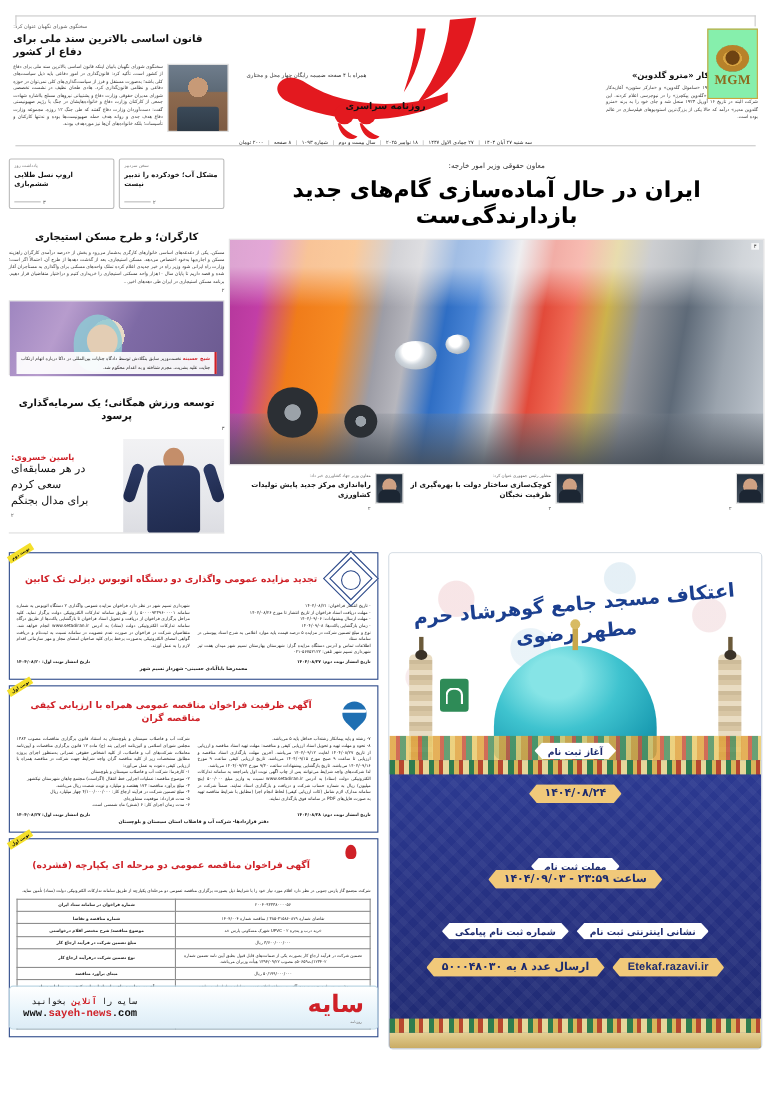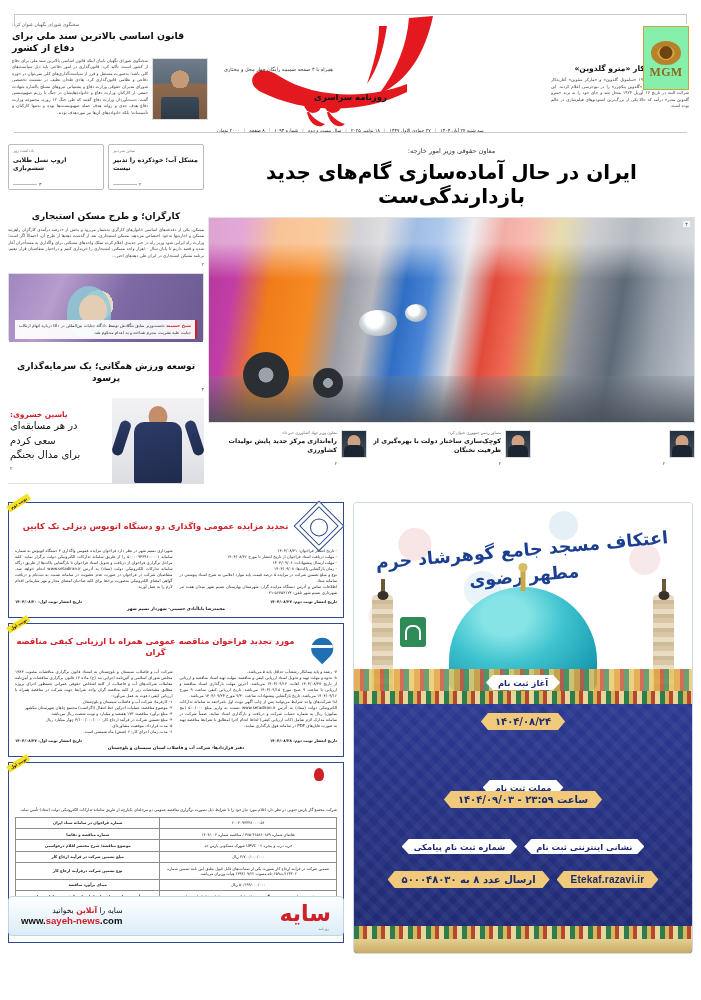--- a/index.html
+++ b/index.html
@@ -258,24 +258,24 @@
           clip-path: polygon(7px 0, calc(100% - 7px) 0, 100% 50%, calc(100% - 7px) 100%, 7px 100%, 0 50%); }
   .pill.lbl { background:#ffffff; color:#1c2a6e; font-size:8.4px; padding:2.5px 12px; }
   .pill.en { font-family:"Liberation Sans", sans-serif; letter-spacing:.2px; }
 
   
   .footer { position:absolute; left:8px; bottom:34px; width:336px; height:40px;
      border:.7px solid #bcd6e4; border-radius:4px;
      background: linear-gradient(to bottom,#ffffff 0%,#eaf5fb 55%,#dcecf6 100%);
      display:flex; align-items:center; justify-content:space-between; padding:0 12px; }
   .footer .txt { text-align:right; }
-  .footer .l1 { font-size:7.6px; color:#111; }
+  .footer .l1 { font-size:7.6px; color:#111;font-family:Liberation Mono, monospace; }
   .footer .l1 b { color:#cf2027; }
   .footer .l2 { font-size:9.6px; font-weight:bold; color:#111;
-                font-family:Liberation Sans, sans-serif; direction:ltr; }
+                font-family:Liberation Mono, monospace; direction:ltr; }
   .footer .l2 .hi { color:#cf2027; }
   .footer .mark { position:relative; width:56px; height:30px; }
   .footer .mark .s { position:absolute; right:0; top:2px; font-size:22px; font-weight:bold;
      color:#cf2027; line-height:1; }
   .footer .mark .sub { position:absolute; right:2px; bottom:0; font-size:3.4px; color:#777; }
 </style>
 </head>
 <body>
 
 <div class="page">
@@ -472,21 +472,21 @@
 
       <div class="ad">
         <div class="ad-flag">نوبت اول</div>
         <div class="ad-head">
           <div class="ad-logo">
             <div class="logo-water">
                 <div class="drop"></div>
                 <div class="wave"></div>
               </div>
           </div>
-          <div class="ad-title">مورد تجدید فراخوان مناقصه عمومی همراه با ارزیابی کیفی مناقصه گران</div>
+          <div class="ad-title">آگهی ظرفیت فراخوان مناقصه عمومی همراه با ارزیابی کیفی مناقصه گران</div>
         </div>
         <div class="ad-cols">
           <div class="c">
             <div class="ad-note">۷- رشته و پایه پیمانکار رشته‌آب حداقل پایه ۵ می‌باشد.</div>
             <div class="ad-note">۸- نحوه و مهلت تهیه و تحویل اسناد ارزیابی کیفی و مناقصه: مهلت تهیه اسناد مناقصه و ارزیابی از تاریخ ۱۴۰۴/۰۸/۲۷ لغایت ۱۴۰۴/۰۹/۱۲ می‌باشد. آخرین مهلت بارگذاری اسناد مناقصه و ارزیابی تا ساعت ۹ صبح مورخ ۱۴۰۴/۰۹/۱۵ می‌باشد. تاریخ ارزیابی کیفی ساعت ۹ مورخ ۱۴۰۴/۰۹/۱۶ می‌باشد. تاریخ بازگشایی پیشنهادات ساعت ۹/۳۰ مورخ ۱۴۰۴/۰۹/۲۴ می‌باشد.</div>
             <div class="ad-note">لذا شرکت‌های واجد شرایط می‌توانند پس از چاپ آگهی نوبت اول بامراجعه به سامانه تدارکات الکترونیکی دولت (ستاد) به آدرس www.setadiran.ir نسبت به واریز مبلغ ۵۰۰/۰۰۰ (پنج میلیون) ریال به شماره حساب شرکت و دریافت و بارگذاری اسناد نمایند. ضمناً شرکت در سامانه مدارک لازم شامل (کات ارزیابی کیفی) لحاظ انجام اجرا (مطابق با شرایط مناقصه تهیه به صورت فایل‌های PDF در سامانه فوق بارگذاری نمایند.</div>
           </div>
           <div class="c">
             <div class="ad-note">شرکت آب و فاضلاب سیستان و بلوچستان به استناد قانون برگزاری مناقصات مصوب ۱۳۸۳ مجلس شورای اسلامی و آئین‌نامه اجرایی بند (ج) ماده ۱۲ قانون برگزاری مناقصات و آیین‌نامه معاملات شرکت‌های آب و فاضلاب، از کلیه اشخاص حقوقی عمرانی به‌منظور اجرای پروژه مطابق مشخصات زیر از کلیه مناقصه گران واجد شرایط جهت شرکت در مناقصه همراه با ارزیابی کیفی دعوت به عمل می‌آورد:</div>
             <div class="ad-note">۱- کارفرما: شرکت آب و فاضلاب سیستان و بلوچستان</div>
@@ -505,20 +505,21 @@
       </div>
 
       <div class="ad">
         <div class="ad-flag">نوبت اول</div>
         <div class="ad-head">
           <div class="ad-logo">
             <div class="logo-gas">
                 <div class="flame"></div>
               </div>
           </div>
+          <div class="ad-title">آگهی فراخوان مناقصه عمومی دو مرحله ای یکپارچه (فشرده)</div>
         </div>
         <div class="ad-intro">شرکت مجتمع گاز پارس جنوبی در نظر دارد اقلام مورد نیاز خود را با شرایط ذیل بصورت برگزاری مناقصه عمومی دو مرحله‌ای یکپارچه از طریق سامانه تدارکات الکترونیکی دولت (ستاد) تأمین نماید.</div>
         <table class="ad-table">
           <tbody>
             <tr>
               <td class="val">۲۰۰۴۰۹۳۳۳۸۰۰۰۰۵۶</td>
               <td class="lbl">شماره فراخوان در سامانه ستاد ایران</td>
             </tr>
             <tr>
               <td class="val">تقاضای شماره ۳۱۵۸۶۰۸۷۹-۳۸۵ / مناقصه شماره ۱۴۰۴/۰۰۴</td>

